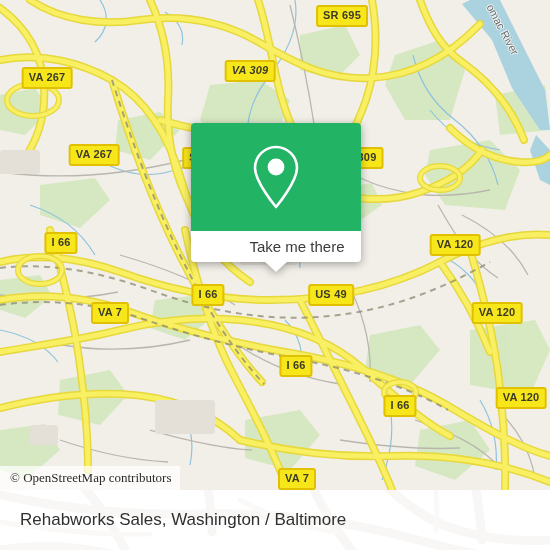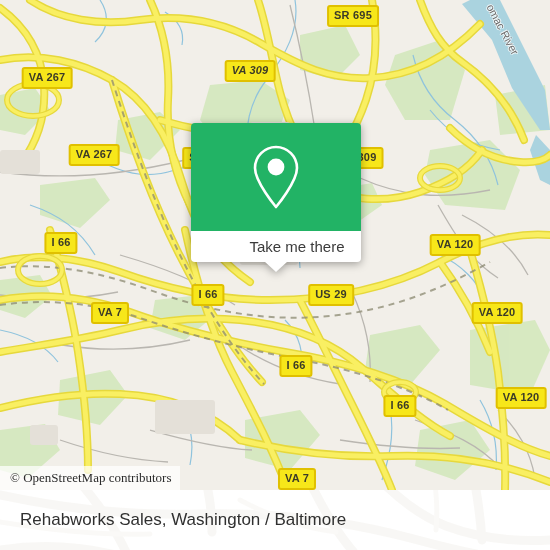--- a/index.html
+++ b/index.html
@@ -330,29 +330,29 @@
           <rect x="0" y="150" width="40" height="24" rx="3"></rect>
           <rect x="30" y="425" width="28" height="20" rx="3"></rect>
           <rect x="250" y="122" width="40" height="22" rx="3"></rect>
         </g>
       </g>
     </svg>
 
     <div class="river-label" style="left:495px; top:2px; transform: rotate(62deg); transform-origin: left top;">omac River</div>
 
 
-    <div class="shield" style="left:353px; top:16px;">SR 695</div>
+    <div class="shield" style="left:342px; top:16px;">SR 695</div>
     <div class="shield" style="left:250px; top:71px;font-style:italic;">VA 309</div>
     <div class="shield" style="left:47px;  top:78px;">VA 267</div>
     <div class="shield" style="left:94px;  top:155px;">VA 267</div>
     <div class="shield" style="left:193px; top:158px;">S</div>
     <div class="shield" style="left:367px; top:158px;">309</div>
     <div class="shield" style="left:455px; top:245px;">VA 120</div>
     <div class="shield" style="left:61px;  top:243px;">I 66</div>
-    <div class="shield" style="left:331px; top:295px;">US 29</div>
+    <div class="shield" style="left:331px; top:295px;">US 49</div>
     <div class="shield" style="left:208px; top:295px;">I 66</div>
     <div class="shield" style="left:110px; top:313px;">VA 7</div>
     <div class="shield" style="left:497px; top:313px;">VA 120</div>
     <div class="shield" style="left:296px; top:366px;">I 66</div>
     <div class="shield" style="left:400px; top:406px;">I 66</div>
     <div class="shield" style="left:521px; top:398px;">VA 120</div>
     <div class="shield" style="left:297px; top:479px;">VA 7</div>
 
     <div id="popup">
       <div class="popup-body">

